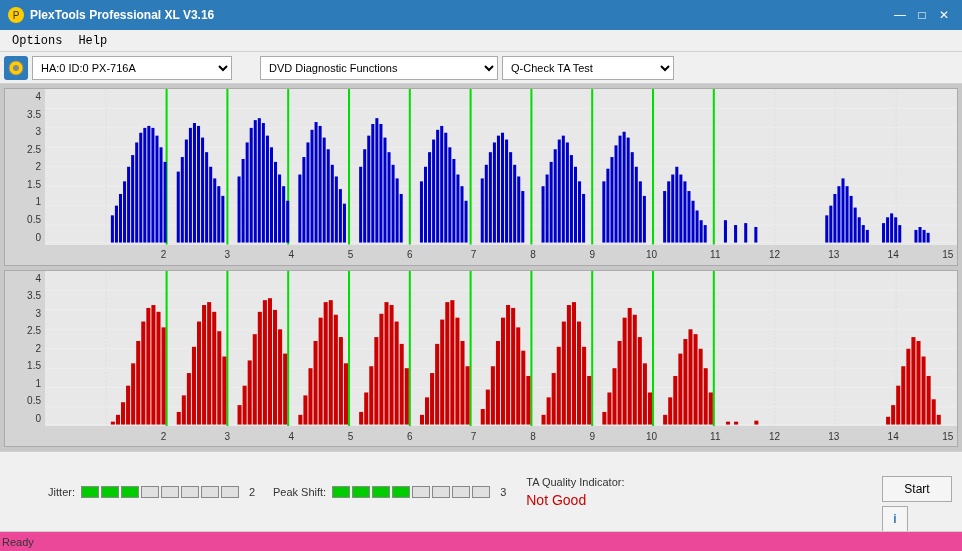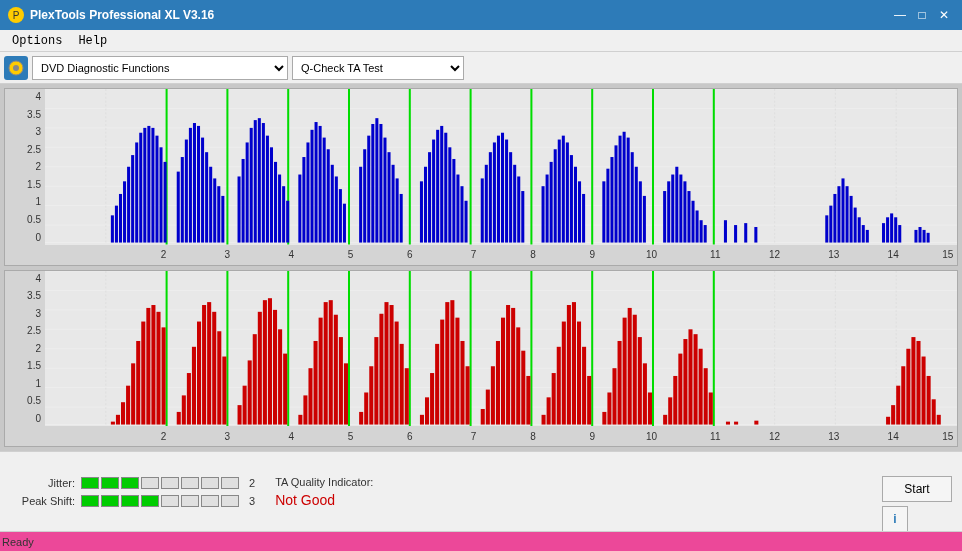--- a/index.html
+++ b/index.html
@@ -86,21 +86,21 @@
     }
     .toolbar-select {
       height: 24px;
       border: 1px solid #aaa;
       background: white;
       padding: 0 4px;
       font-size: 11px;
       cursor: pointer;
     }
     .toolbar-select.drive { width: 200px; }
-    .toolbar-select.function { width: 256px; }
+    .toolbar-select.function { width: 238px; margin-left: 24px; }
     .toolbar-select.test { width: 172px; }
 
     
     .main-content {
       flex: 1;
       display: flex;
       flex-direction: column;
       background: #c8c8c8;
       padding: 4px;
       gap: 4px;
@@ -151,21 +151,20 @@
       height: 80px;
       border-top: 1px solid #d0d0d0;
       display: flex;
       align-items: center;
       padding: 4px 10px;
       gap: 20px;
       flex-shrink: 0;
     }
     .metrics-section {
       display: flex;
-      flex-direction: column;
       gap: 6px;
     }
     .metric-row {
       display: flex;
       align-items: center;
       gap: 6px;
     }
     .metric-label {
       font-size: 11px;
       width: 65px;
@@ -261,20 +260,23 @@
   <div class="menu-item">Help</div>
 </div>
 
 <div class="toolbar">
   <div class="toolbar-icon">
     <svg width="16" height="16" viewBox="0 0 16 16">
       <circle cx="8" cy="8" r="7" fill="#ffcc00" stroke="#888" stroke-width="1"></circle>
       <circle cx="8" cy="8" r="3" fill="#888"></circle>
     </svg>
   </div>
+  <select class="toolbar-select drive">
+    <option>HA:0  ID:0  PX-716A</option>
+  </select>
   <select class="toolbar-select function">
     <option>DVD Diagnostic Functions</option>
   </select>
   <select class="toolbar-select test">
     <option>Q-Check TA Test</option>
   </select>
 </div>
 
 <div class="main-content">
 

